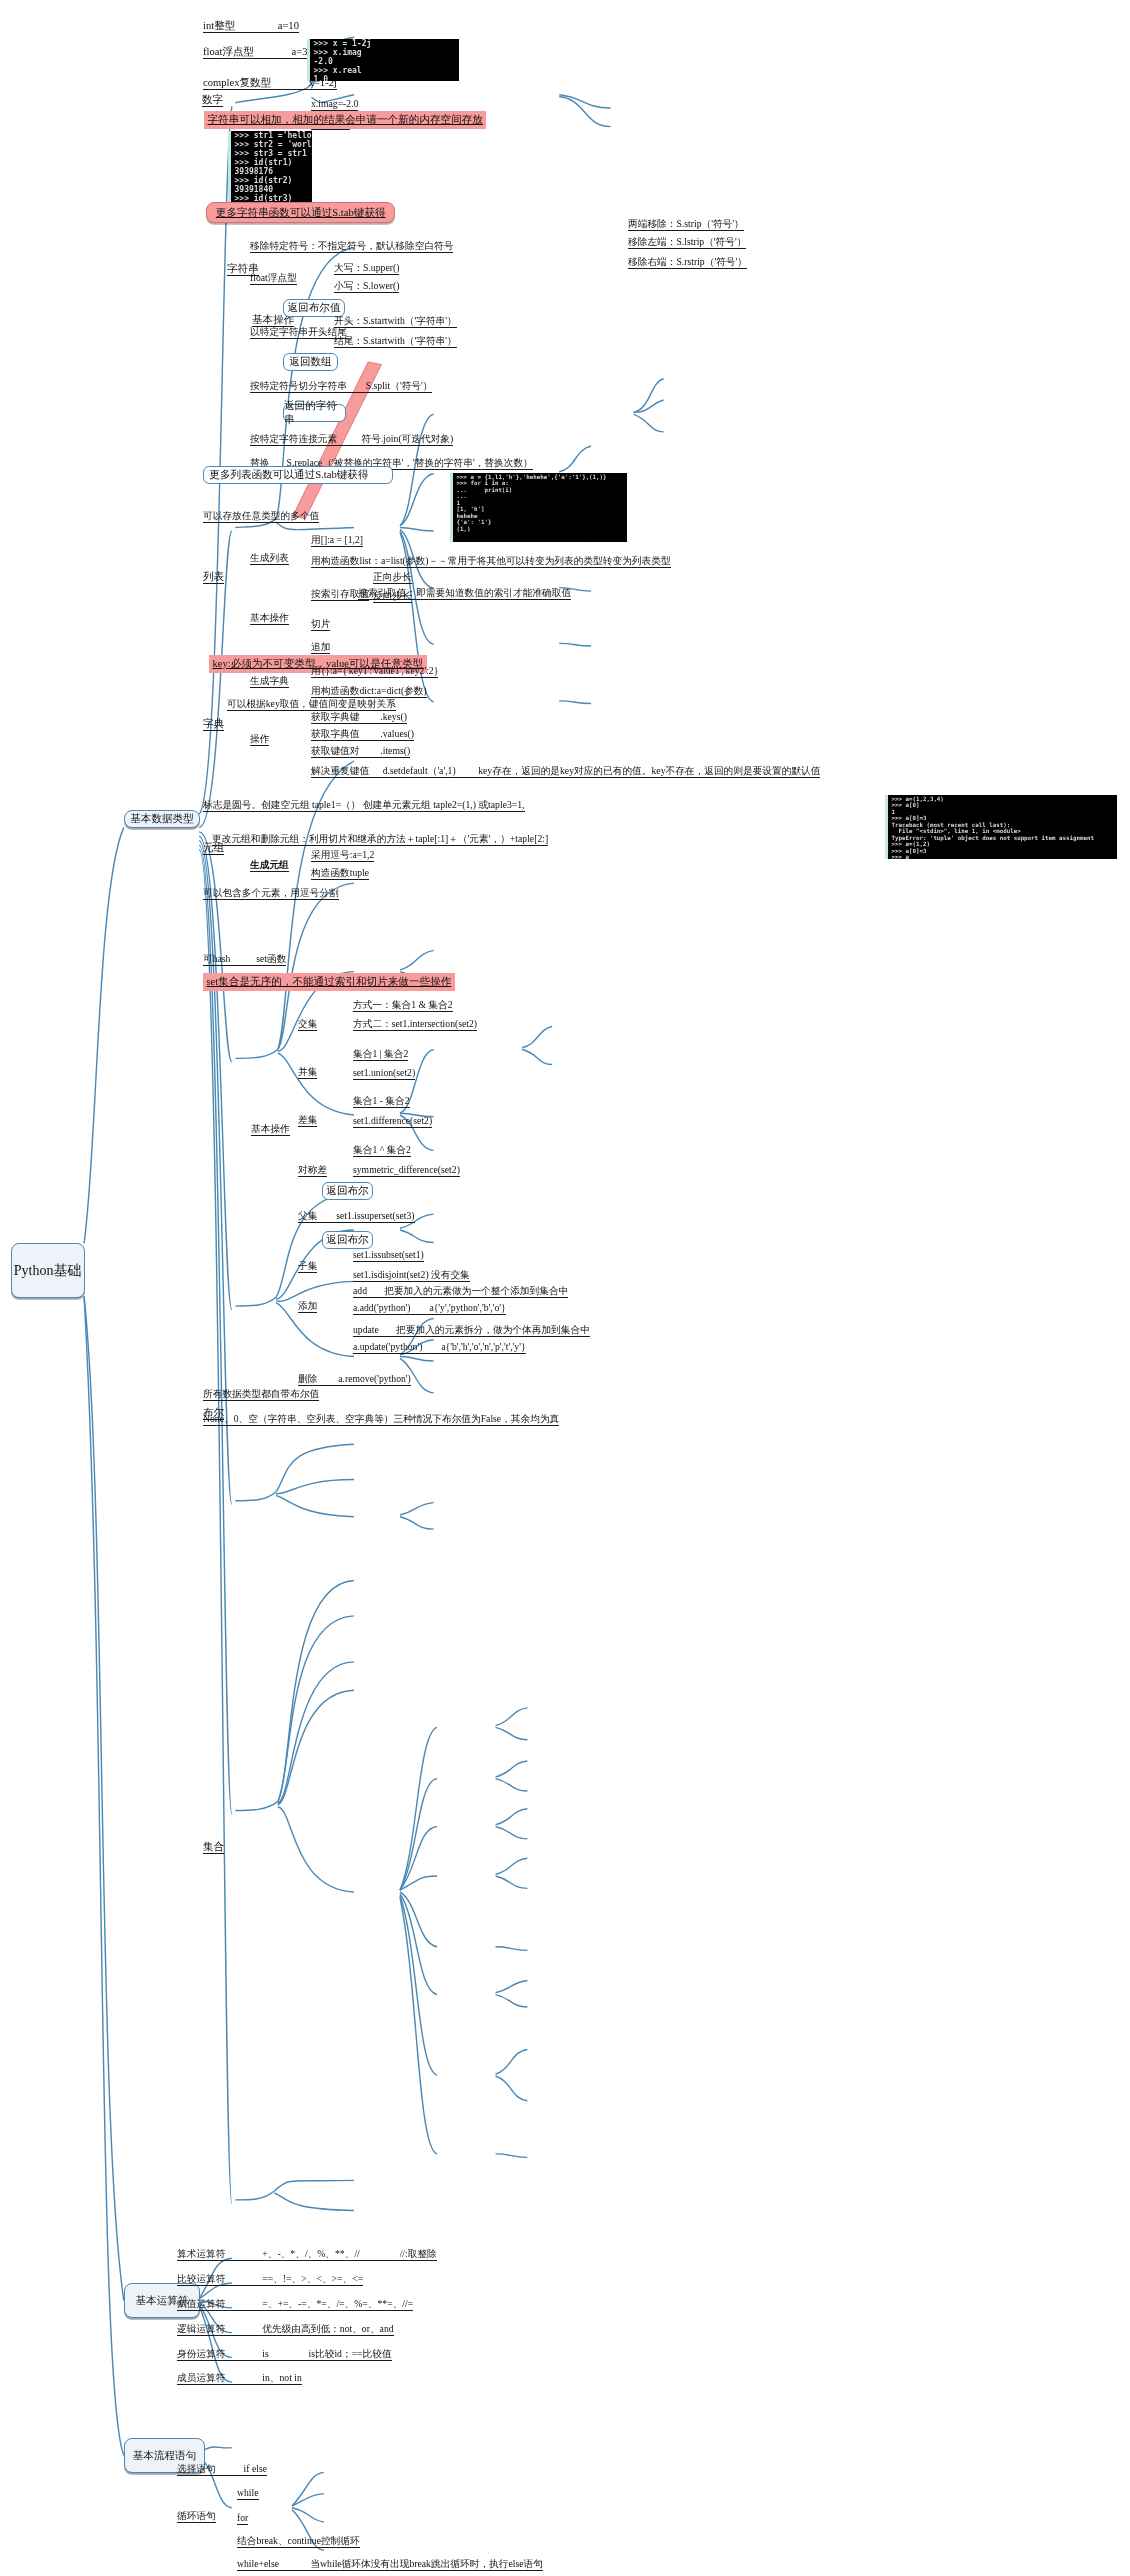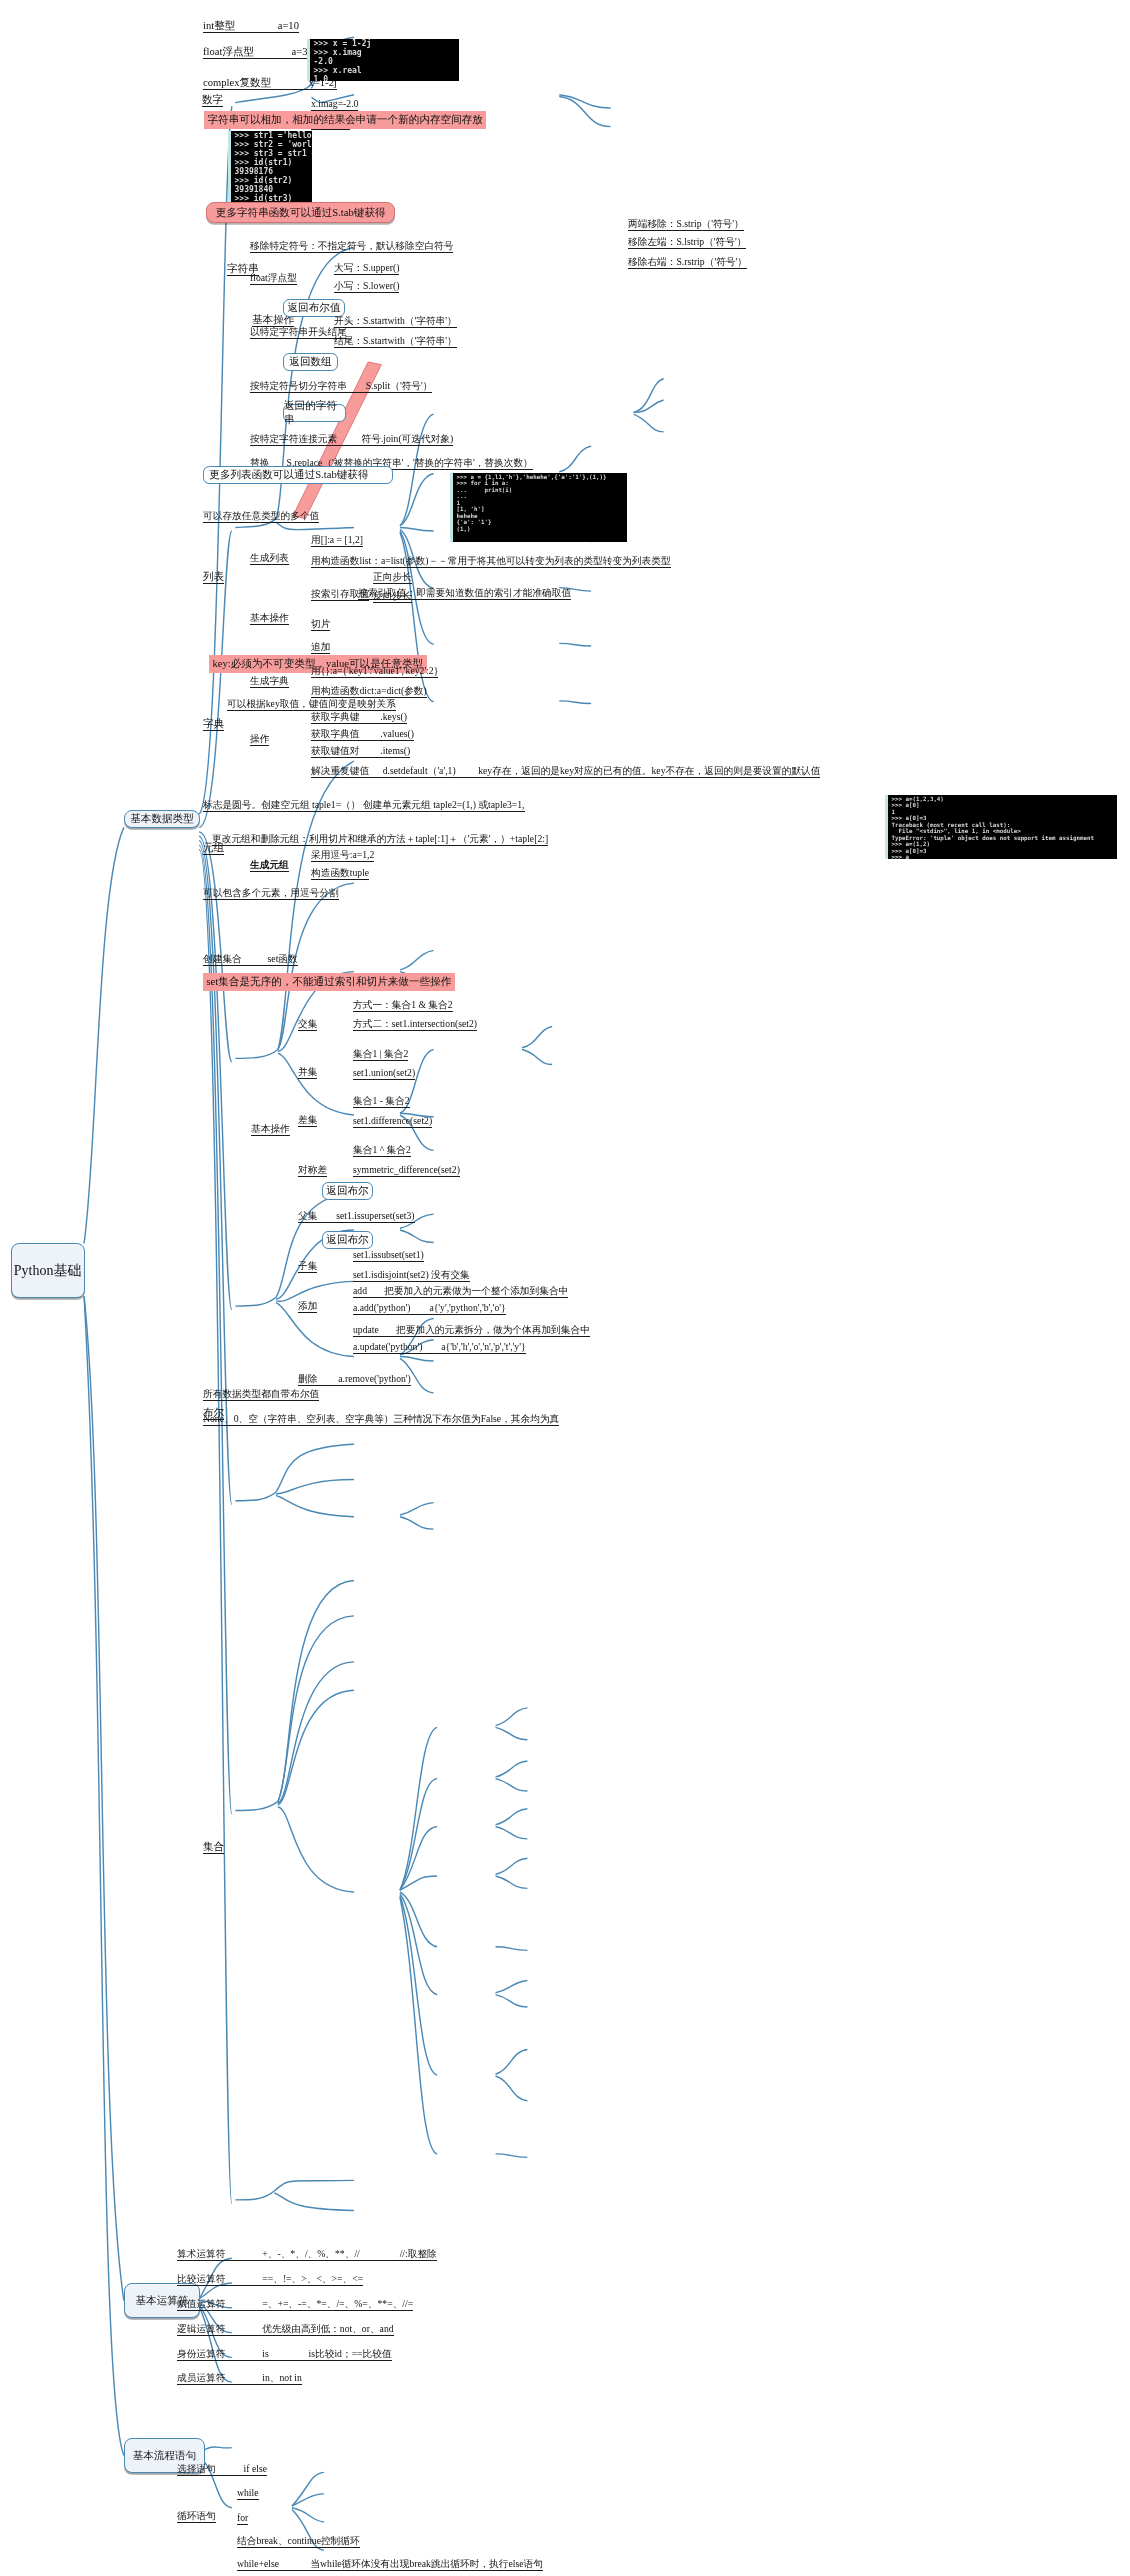--- a/index.html
+++ b/index.html
@@ -70,20 +70,21 @@
 
   
   .hl {
     position: absolute;
     background: #f79b9b;
     color: #111;
     font-size: 10.6px;
     padding: 1.8px 3.5px;
     white-space: nowrap;
     font-family: "Liberation Serif", "DejaVu Serif", serif;
+    text-decoration: underline;
   }
   .hl.rounded {
     border: 1.8px solid #d8706f;
     border-radius: 8px;
     padding: 2.7px 8.8px;
     box-shadow: 0 1.8px 0 rgba(0,0,0,.3);
   }
 
   
   .term {
@@ -494,21 +495,21 @@
     <span>采用逗号:a=1,2</span><i class="ul"></i>
   </div>
   <div class="node t11" style="left:311px; top:868px;">
     <span>构造函数tuple</span><i class="ul"></i>
   </div>
 
   <div class="node t11" style="left:203px; top:888px;">
     <span>可以包含多个元素，用逗号分割</span><i class="ul"></i>
   </div>
   <div class="node t11" style="left:203px; top:954px;">
-    <span>创建集合</span>
+    <span>可hash</span>
     <span style="display:inline-block;width:21px"></span>
     <span>set函数</span><i class="ul"></i>
   </div>
   <div class="hl" style="left:203px; top:973px;">
     <span>set集合是无序的，不能通过索引和切片来做一些操作</span>
   </div>
 
   <div class="node t12" style="left:203px; top:1841px;">
     <span>集合</span><i class="ul"></i>
   </div>

